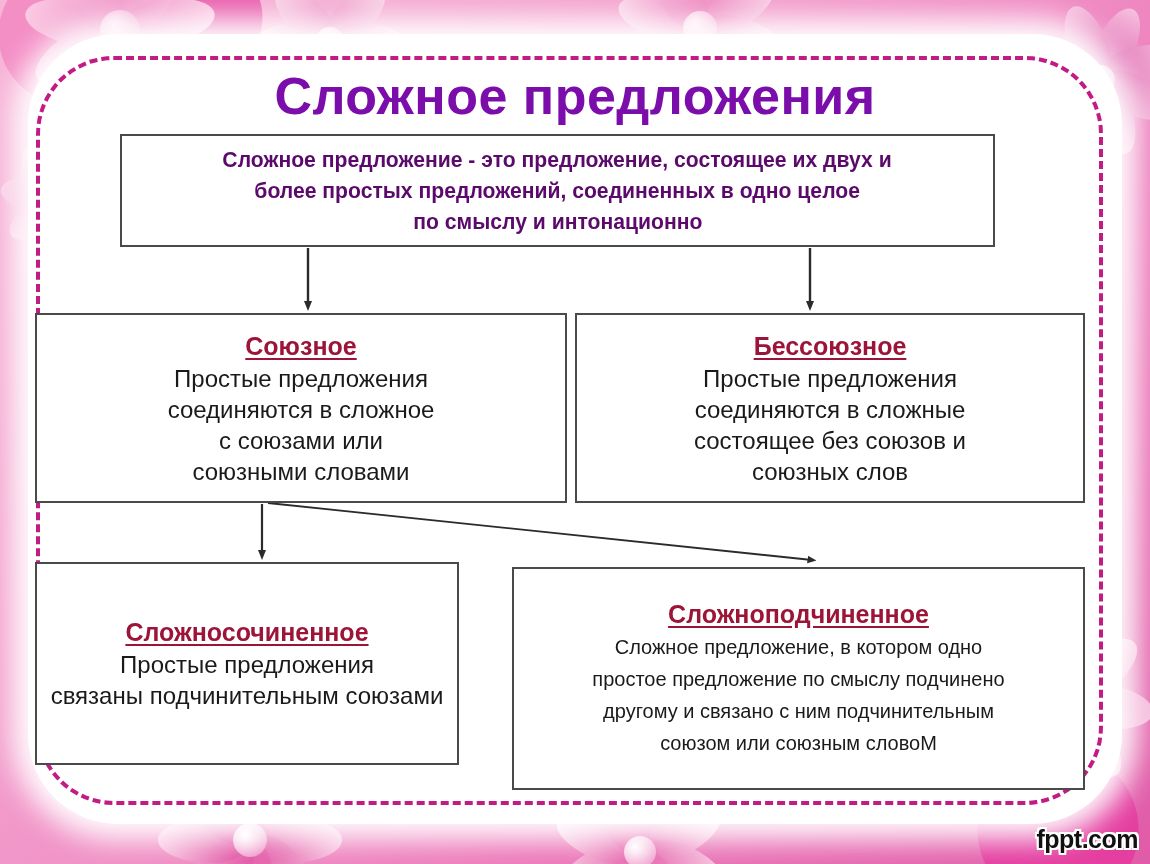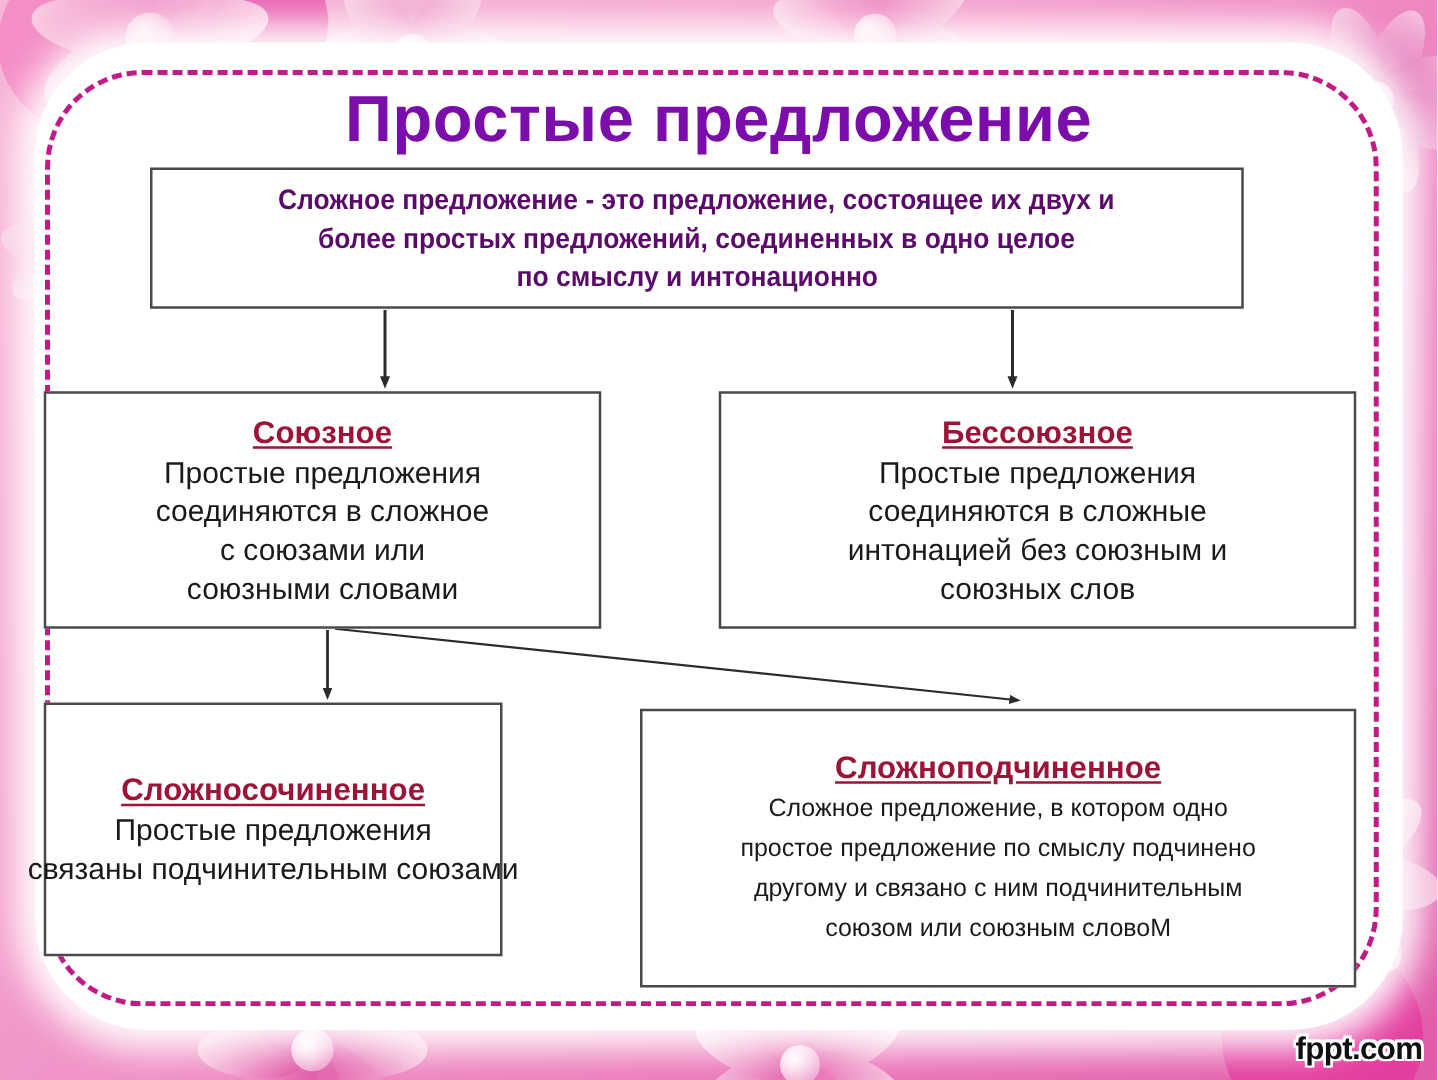--- a/index.html
+++ b/index.html
@@ -123,23 +123,23 @@
     text-underline-offset: 3px;
     white-space: nowrap;
   }
   .cat-line {
     color: #1a1a1a;
     font-size: 24px;
     line-height: 31px;
     white-space: nowrap;
   }
 
-  #box-soyuznoe      { left: 35px;  top: 313px; width: 446px; height: 190px; }
+  #box-soyuznoe      { left: 35px;  top: 313px; width: 532px; height: 190px; }
   #box-bessoyuznoe   { left: 575px; top: 313px; width: 510px; height: 190px; }
-  #box-sochinennoe   { left: 35px;  top: 562px; width: 367px; height: 203px; }
+  #box-sochinennoe   { left: 35px;  top: 562px; width: 424px; height: 203px; }
   #box-podchinennoe  { left: 512px; top: 567px; width: 573px; height: 223px; align-items: center; }
 
   #box-podchinennoe .cat-line { font-size: 20px; line-height: 32px; }
   #box-podchinennoe .cat-heading { font-size: 25px; }
 
   
   #connectors {
     position: absolute;
     left: 0; top: 0;
     width: 1150px;
@@ -265,21 +265,21 @@
     <i style="width:46px;height:94px;background:linear-gradient(180deg,#f7c2df,#d6399a);left:-23px;top:-94px;transform:rotate(233deg);"></i>
     <i style="width:46px;height:94px;background:linear-gradient(180deg,#f7c2df,#d6399a);left:-23px;top:-94px;transform:rotate(278deg);"></i>
     <i style="width:46px;height:94px;background:linear-gradient(180deg,#f7c2df,#d6399a);left:-23px;top:-94px;transform:rotate(323deg);"></i>
     <span class="core" style="width:34px;height:34px;background:radial-gradient(circle at 35% 35%,#fff,#e571b5);"></span>
   </div>
 
   <div class="bg-white-core"></div>
 
   <div class="dashed-frame"></div>
 
-  <div class="title">Простые предложение</div>
+  <div class="title">Сложное предложения</div>
 
   <svg id="connectors" viewBox="0 0 1150 864">
     <defs>
       <marker id="ah" markerWidth="10" markerHeight="10" refX="5" refY="5" orient="auto" markerUnits="userSpaceOnUse">
         <path d="M0,1 L10,5 L0,9 z" fill="#2b2b2b"></path>
       </marker>
       <marker id="ah-sm" markerWidth="9" markerHeight="9" refX="4.5" refY="4.5" orient="auto" markerUnits="userSpaceOnUse">
         <path d="M0,0.8 L9,4.5 L0,8.2 z" fill="#2b2b2b"></path>
       </marker>
     </defs>
@@ -312,21 +312,21 @@
     <div class="cat-line">Простые предложения</div>
     <div class="cat-line">соединяются в сложное</div>
     <div class="cat-line">с союзами или</div>
     <div class="cat-line">союзными словами</div>
   </div>
 
   <div class="box" id="box-bessoyuznoe">
     <div class="cat-heading">Бессоюзное</div>
     <div class="cat-line">Простые предложения</div>
     <div class="cat-line">соединяются в сложные</div>
-    <div class="cat-line">интонацией без союзным и</div>
+    <div class="cat-line">состоящее без союзов и</div>
     <div class="cat-line">союзных слов</div>
   </div>
 
   <div class="box" id="box-sochinennoe">
     <div class="cat-heading">Сложносочиненное</div>
     <div class="cat-line">Простые предложения</div>
     <div class="cat-line">связаны подчинительным союзами</div>
   </div>
 
   <div class="box" id="box-podchinennoe">

